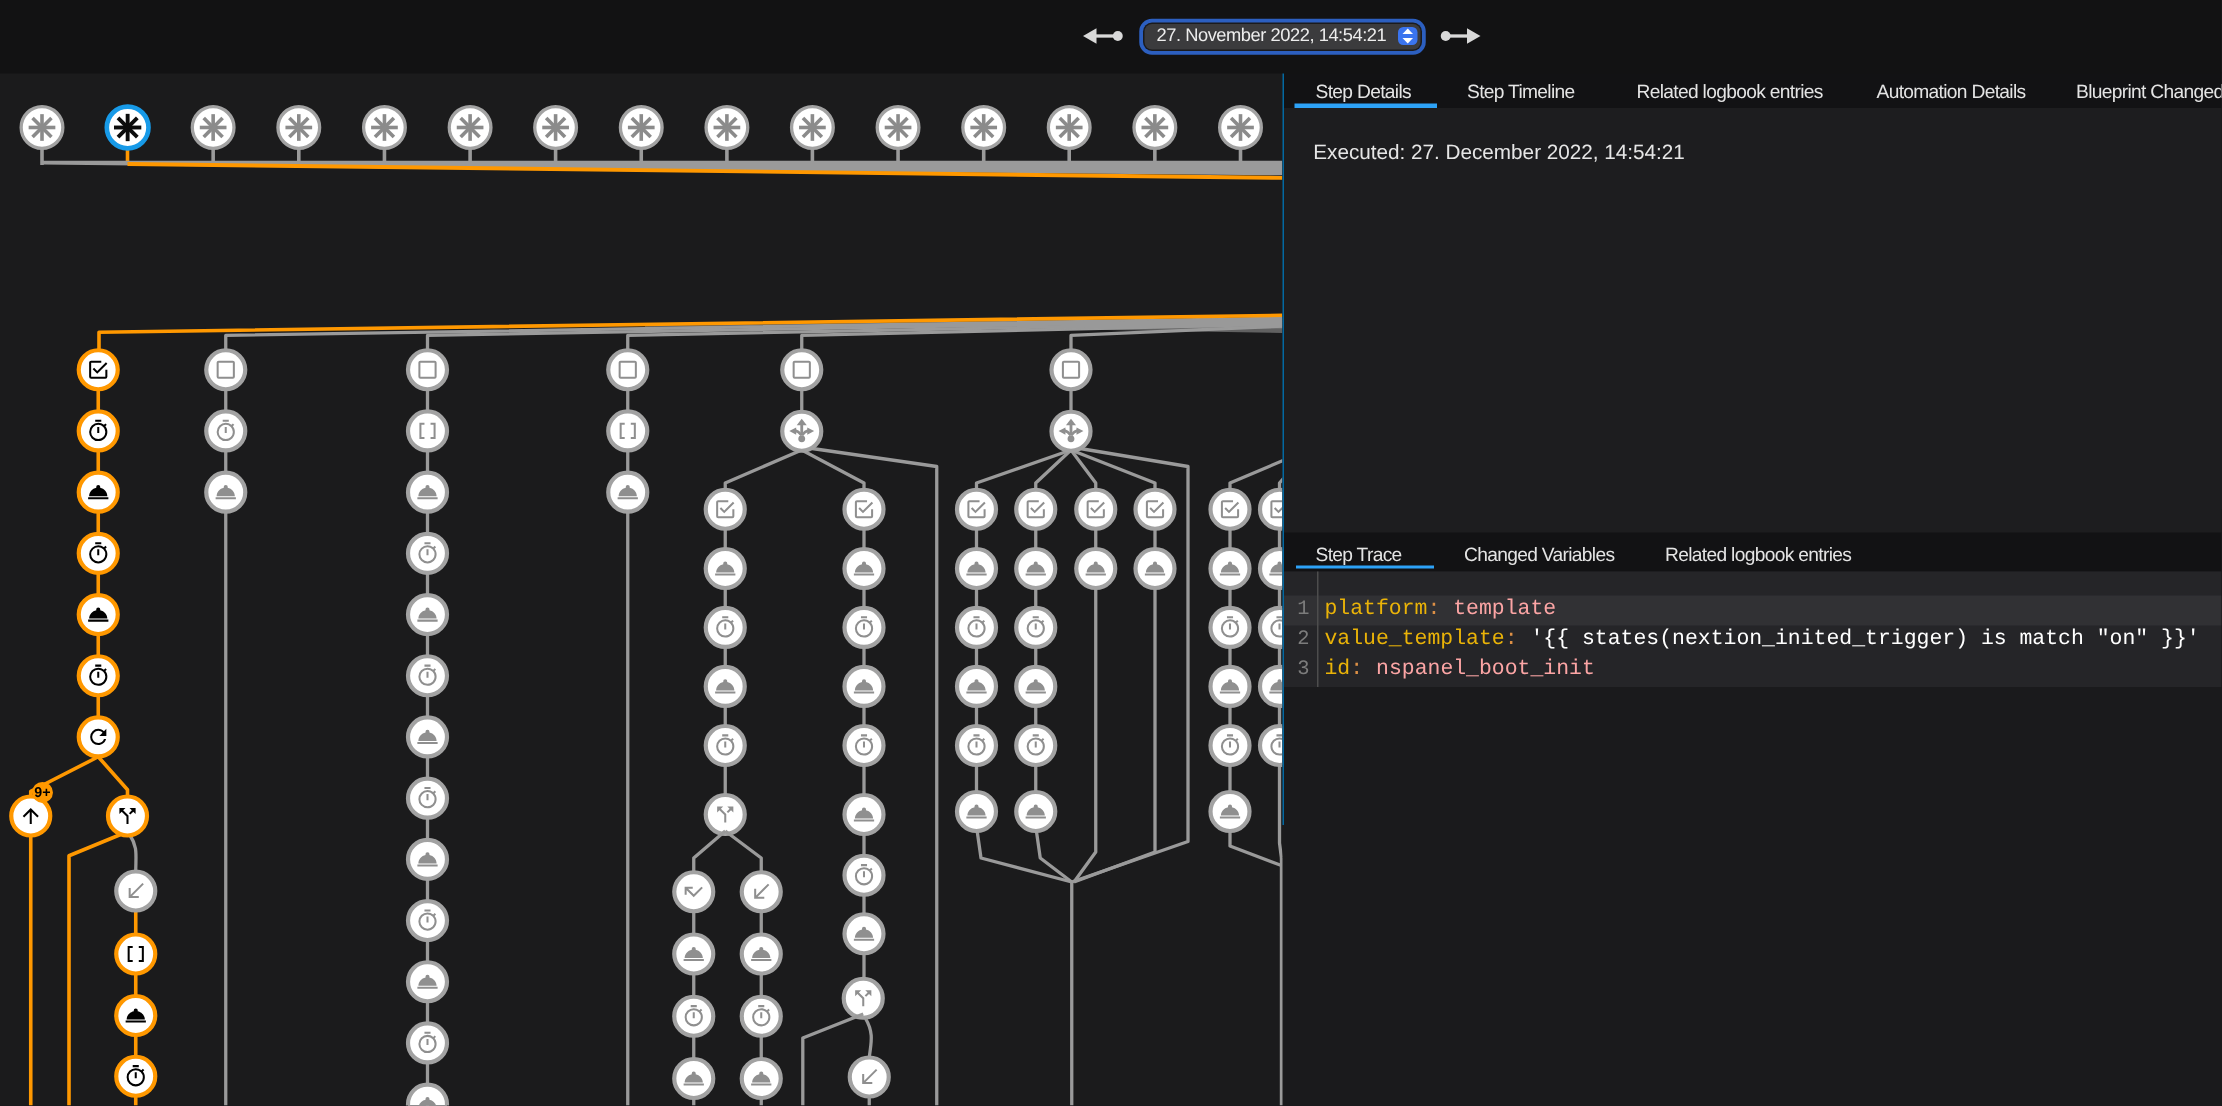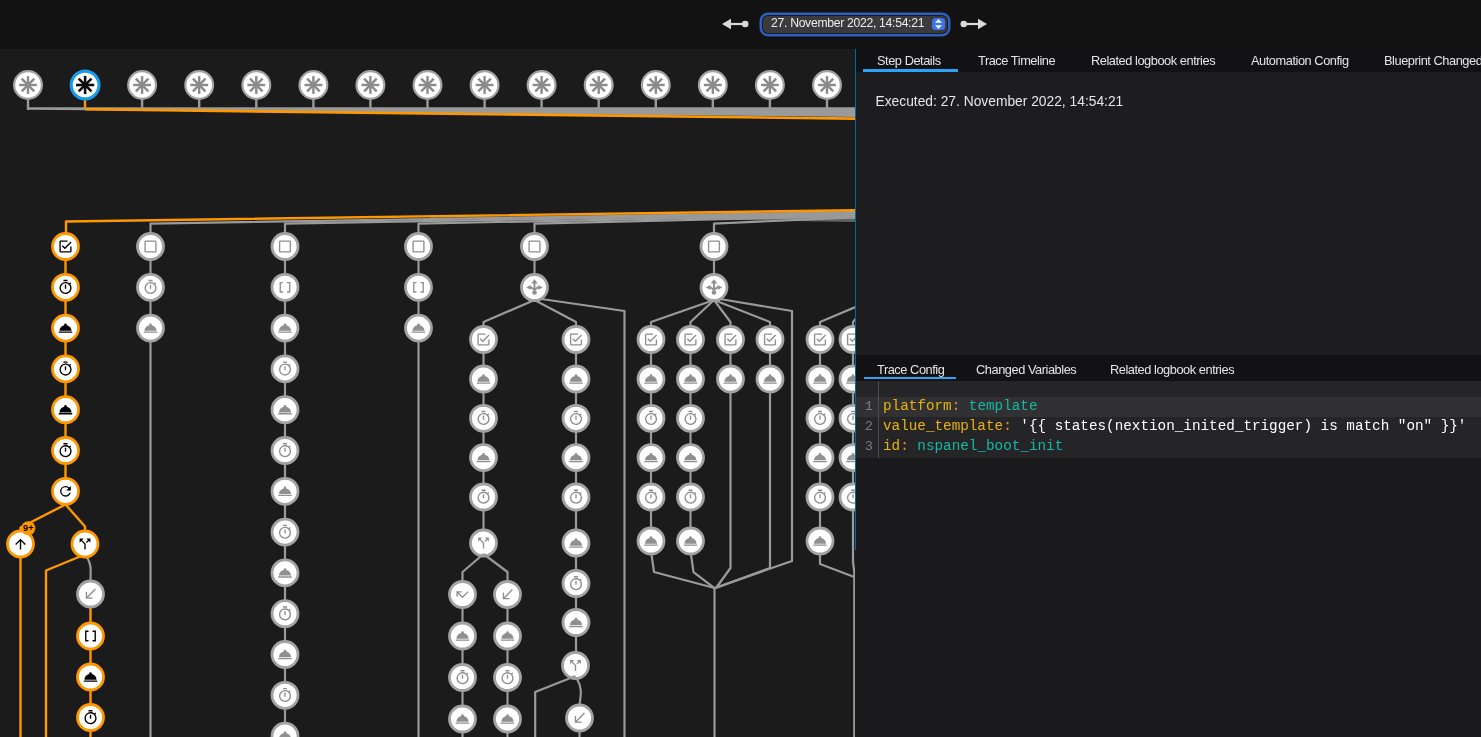--- a/index.html
+++ b/index.html
@@ -17,21 +17,21 @@
 .tabline{position:absolute;height:2.6px;background:#2da2f7}
 #content1{position:absolute;left:0;top:72px;width:100%;height:283px;background:#1d1d1f;
  color:#e6e6e6;font-size:13.8px;padding:22px 0 0 19.5px}
 #editor{position:absolute;left:0;top:381px;width:100%;height:76.5px;background:#252528;
  font-family:"Liberation Mono",monospace;font-size:14.3px}
 #editor ~ *{}
 #actline{position:absolute;left:0;top:15.8px;width:100%;height:20.2px;background:#313134}
 .gnum{position:absolute;left:0;width:17px;text-align:right;color:#7c7c7c;line-height:19.7px;font-size:13.6px}
 #gutline{position:absolute;left:22px;top:0;width:1px;height:100%;background:#4d4d4d}
 .cl{position:absolute;left:27px;line-height:19.7px;white-space:pre;color:#d6d6d6}
-.k{color:#eab308} .c{color:#dd9046} .s{color:#ffffff} .w{color:#14b8a6}
+.k{color:#eab308} .c{color:#dd9046} .s{color:#ffffff} .w{color:#fca5a5}
 #below{position:absolute;left:0;top:457.5px;width:100%;height:279.5px;background:#1a1a1c}
 </style></head>
 <body>
 <div id="app">
     <svg id="graph" width="855" height="737" viewBox="0 0 855 737">
       <rect x="0" y="0" width="855" height="737" fill="#1b1b1c"></rect>
       <defs>
         <g id="o-checkm">
           <circle r="13.0" fill="#fff" stroke="#ff9800" stroke-width="2.8"></circle>
           <g transform="translate(-8.100000000000001,-8.100000000000001) scale(0.675)">
@@ -349,29 +349,29 @@
  </div>
  <svg id="navR" width="28" height="18" viewBox="0 0 28 18" style="left:960px;top:15px">
    <circle cx="3.8" cy="9" r="3.3" fill="#d9d9d9"></circle>
    <rect x="5" y="7.9" width="15" height="2.2" fill="#d9d9d9"></rect>
    <path d="M27,9 L18,3.8 V14.2 Z" fill="#d9d9d9"></path>
  </svg>
 </div>
 <div id="panel">
  <div class="tabbar" style="top:48px;height:24px">
    <span class="tab" style="left:21px">Step Details</span>
-   <span class="tab" style="left:122px">Trace Timeline</span>
+   <span class="tab" style="left:122px">Step Timeline</span>
    <span class="tab" style="left:235px">Related logbook entries</span>
-   <span class="tab" style="left:395px">Automation Config</span>
+   <span class="tab" style="left:395px">Automation Details</span>
    <span class="tab" style="left:528px">Blueprint Changed</span>
    <div class="tabline" style="left:7px;width:95px;top:21px"></div>
  </div>
- <div id="content1">Executed: 27. November 2022, 14:54:21</div>
+ <div id="content1">Executed: 27. December 2022, 14:54:21</div>
  <div class="tabbar" style="top:355px;height:26px">
-   <span class="tab" style="left:21px;top:7px">Trace Config</span>
+   <span class="tab" style="left:21px;top:7px">Step Trace</span>
    <span class="tab" style="left:120px;top:7px">Changed Variables</span>
    <span class="tab" style="left:254px;top:7px">Related logbook entries</span>
    <div class="tabline" style="left:8px;width:92px;top:21.5px"></div>
  </div>
  <div id="editor">
    <div id="actline"></div>
    <div class="gnum" style="top:16.3px">1</div>
    <div class="gnum" style="top:36px">2</div>
    <div class="gnum" style="top:55.7px">3</div>
    <div id="gutline"></div>

